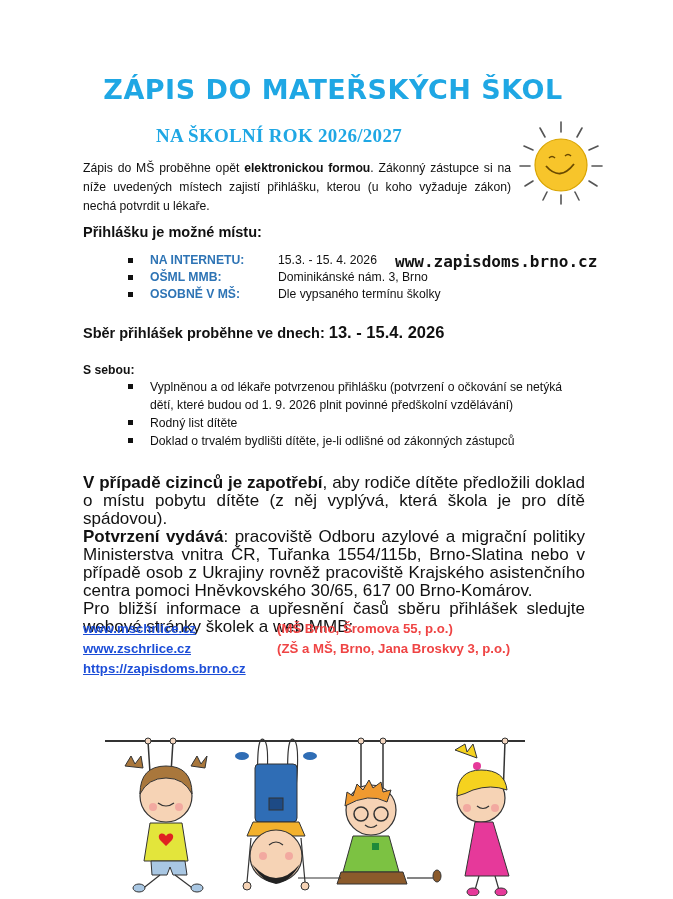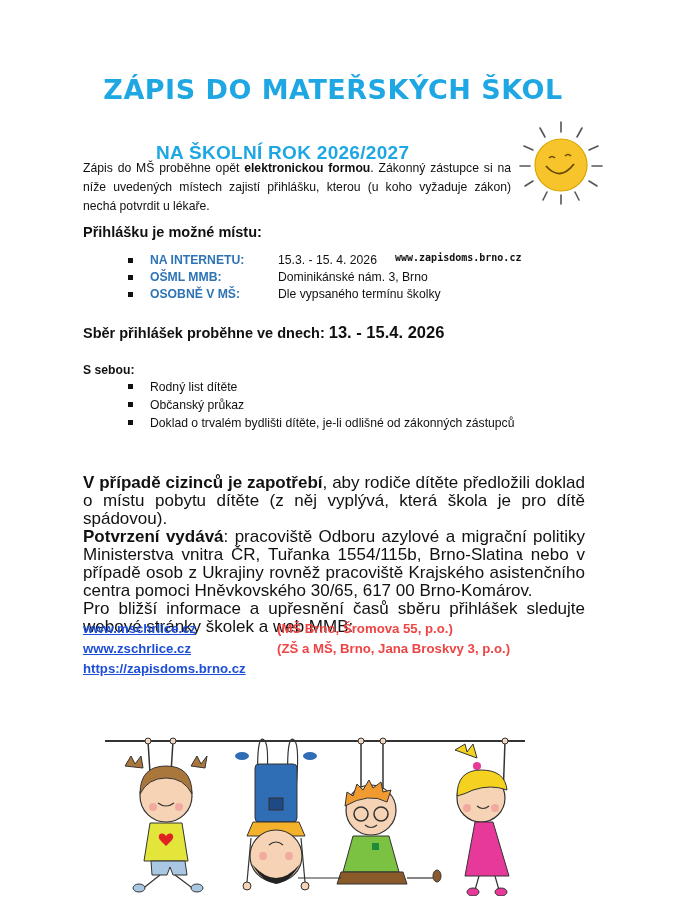--- a/index.html
+++ b/index.html
@@ -4,38 +4,38 @@
 <style>
   html, body { margin: 0; padding: 0; background: #ffffff; }
   body { width: 673px; height: 899px; position: relative; overflow: hidden;
          font-family: "Liberation Sans", "DejaVu Sans", sans-serif; color: #111; }
   .page { position: absolute; left: 8px; top: 0; width: 673px; height: 660px; background: #fff; }
 
   .title { position: absolute; left: 0; top: 74px; width: 650px; text-align: center;
            font-family: "DejaVu Sans", sans-serif; font-weight: bold; font-size: 27px;
            color: #1fa7e4; letter-spacing: 0.5px; }
   .subtitle { position: absolute; left: 148px; top: 125px;
-              font-family: Liberation Sans, sans-serif; font-weight: bold; font-size: 19px;
-              color: #1fa7e4; letter-spacing: 0.3px; margin-top: 17px; }
+              font-family: Liberation Serif, serif; font-weight: bold; font-size: 19px;
+              color: #1fa7e4; letter-spacing: 0.3px; }
 
   .sun { position: absolute; left: 508px; top: 118px; width: 90px; height: 90px; }
 
   .intro { position: absolute; left: 75px; top: 159px; width: 428px; font-size: 12.2px;
            line-height: 19px; text-align: justify; }
   .intro b { font-weight: bold; }
 
   .h-get { position: absolute; left: 75px; top: 224px; font-weight: bold; font-size: 14.5px; }
 
   .sources { position: absolute; left: 120px; top: 253px; font-size: 12.2px; }
   .src-row { position: absolute; left: 0; height: 16px; white-space: nowrap; }
   .bullet { position: absolute; left: 0; top: 5px; width: 5px; height: 5px; background: #111; }
   .src-label { position: absolute; left: 22px; top: 0; color: #2e74b5; font-weight: bold; }
   .src-val { position: absolute; left: 150px; top: 0; }
   .src-url { position: absolute; left: 267px; top: -1px; font-family: "DejaVu Sans Mono", monospace;
-             font-weight: bold; font-size: 10px; color: #111; }
+             font-weight: bold; font-size: 16px; color: #111; }
 
   .collect { position: absolute; left: 75px; top: 323px; font-weight: bold; font-size: 14.5px; }
   .collect .date { font-size: 16.5px; }
 
   .h-bring { position: absolute; left: 75px; top: 363px; font-weight: bold; font-size: 12.2px; }
   .bring-list { position: absolute; left: 120px; top: 378px; width: 440px; font-size: 12.2px; line-height: 18px; }
   .bring-item { position: relative; padding-left: 22px; }
   .bring-item .bullet { top: 6px; }
 
   .para { position: absolute; left: 75px; top: 474px; width: 502px; font-size: 17px;
@@ -104,25 +104,25 @@
   </div>
 
   <div class="collect">
     <span>Sběr přihlášek proběhne ve dnech: </span><span class="date">13. - 15.4. 2026</span>
   </div>
 
   <div class="h-bring">S sebou:</div>
   <div class="bring-list">
     <div class="bring-item">
       <span class="bullet"></span>
+      <span>Vyplněnou a od lékaře potvrzenou přihlášku (potvrzení o očkování se netýká dětí, které budou od 1. 9. 2026 plnit povinné předškolní vzdělávání)</span>
+    </div>
+    <div class="bring-item">
+      <span class="bullet"></span>
       <span>Rodný list dítěte</span>
-    </div>
-    <div class="bring-item">
-      <span class="bullet"></span>
-      <span>Občanský průkaz</span>
     </div>
     <div class="bring-item">
       <span class="bullet"></span>
       <span>Doklad o trvalém bydlišti dítěte, je-li odlišné od zákonných zástupců</span>
     </div>
   </div>
 
   <div class="para">
     <p><b>V případě cizinců je zapotřebí</b><span>, aby rodiče dítěte předložili doklad o místu pobytu dítěte (z něj vyplývá, která škola je pro dítě spádovou).</span></p>
     <p><b>Potvrzení vydává</b><span>: pracoviště Odboru azylové a migrační politiky Ministerstva vnitra ČR, Tuřanka 1554/115b, Brno-Slatina nebo v případě osob z Ukrajiny rovněž pracoviště Krajského asistenčního centra pomoci Hněvkovského 30/65, 617 00 Brno-Komárov.</span></p>

